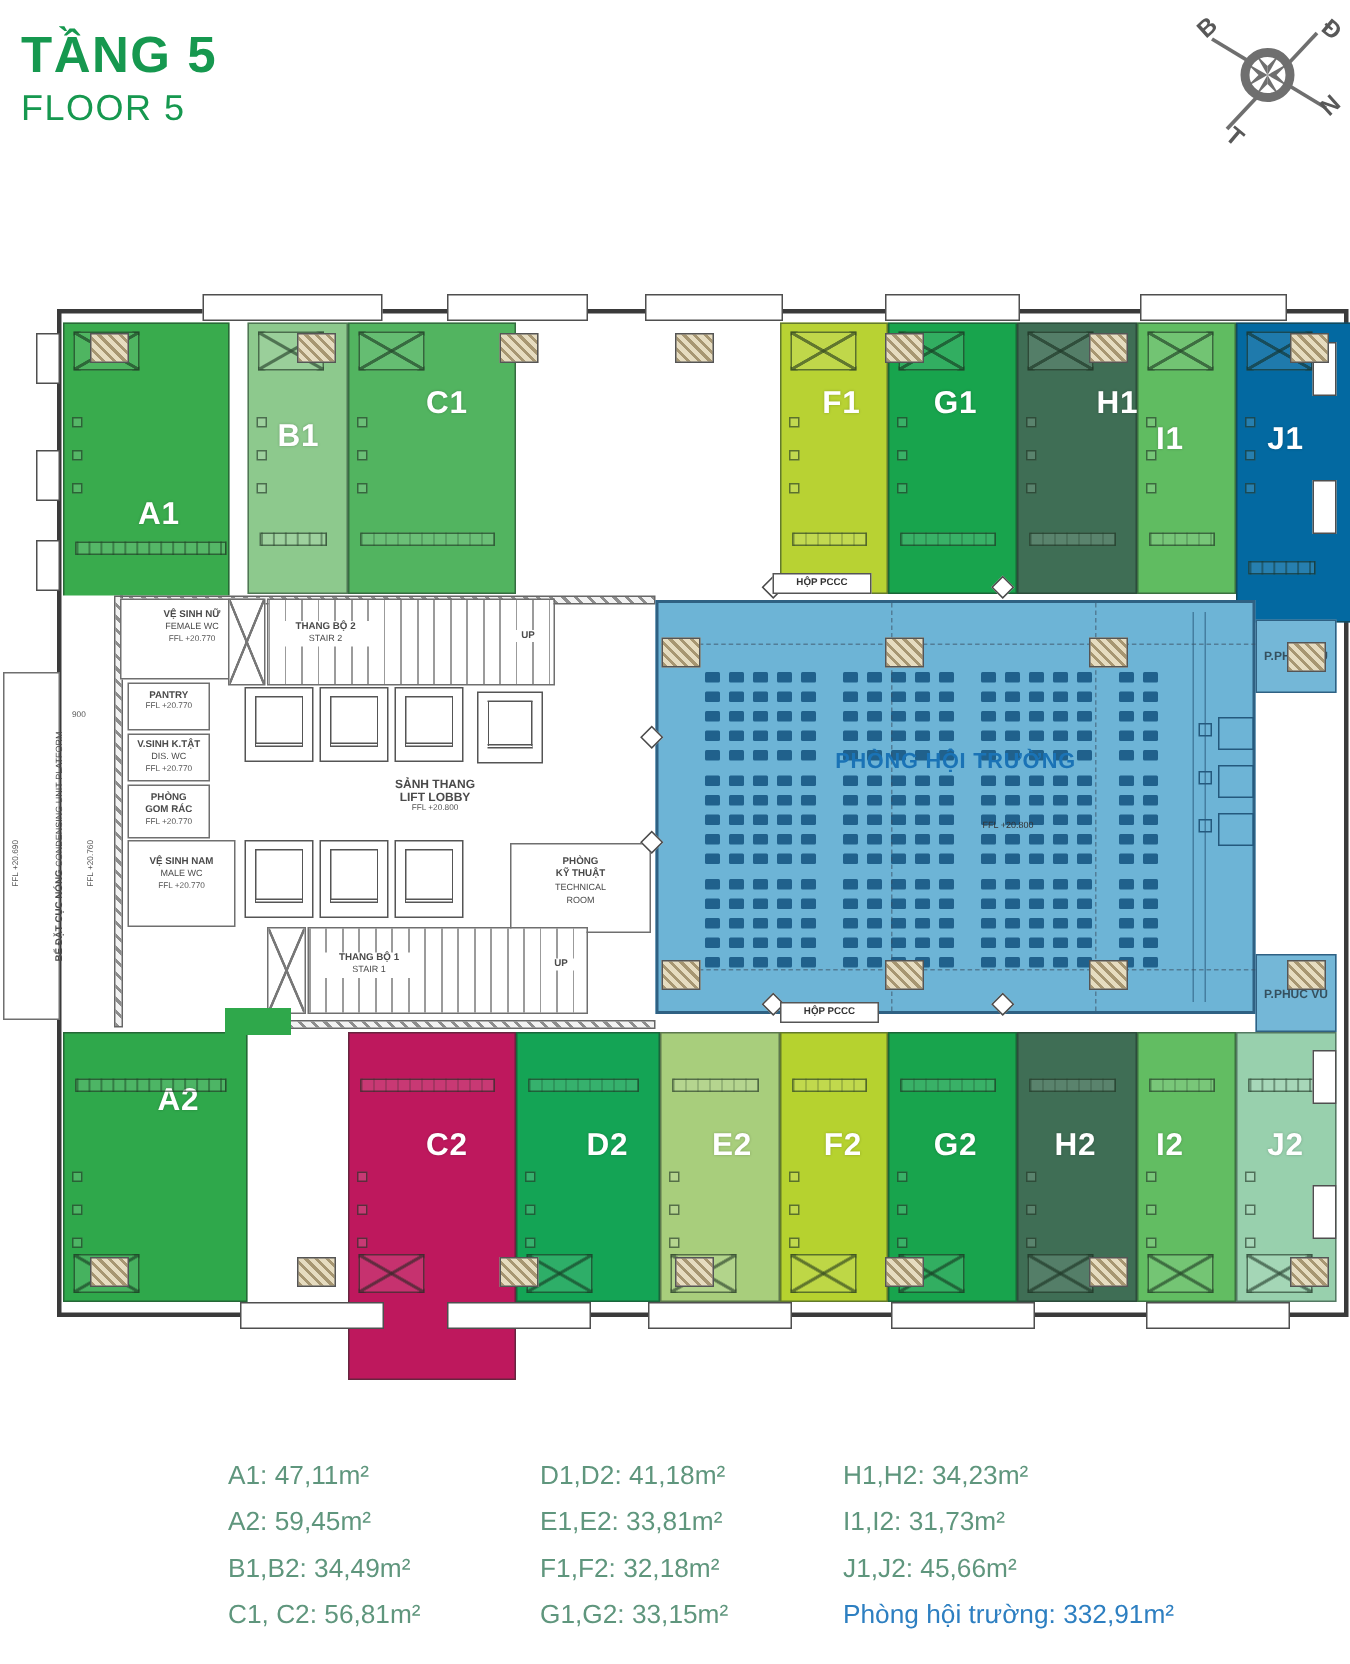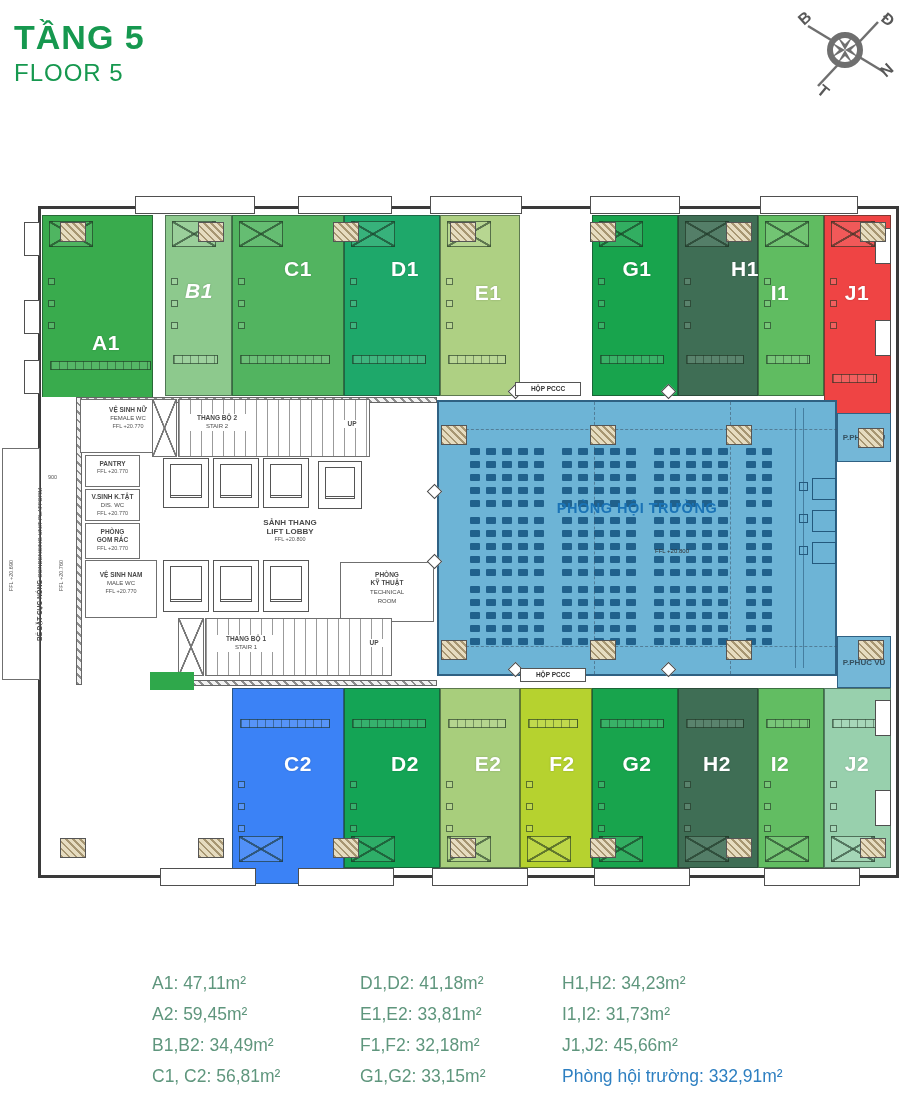--- a/index.html
+++ b/index.html
@@ -103,47 +103,39 @@
 
   <div class="unit" style="left: 42px; top: 215px; width: 111px; height: 187px; background: rgb(57, 171, 77);">
       <span class="ulabel" style="left: 63px; top: 127px;">A1</span>
       <div class="furn bed" style="left: 6px; top: 5px; width: 44px; height: 26px;"></div>
       <div class="furn kitchen" style="left: 7px; top: 145px; width: 101px; height: 9px;"></div>
       <div class="furn chair" style="left: 5px; top: 62px;"></div>
       <div class="furn chair" style="left: 5px; top: 84px;"></div>
       <div class="furn chair" style="left: 5px; top: 106px;"></div>
     </div>
   <div class="unit" style="left: 165px; top: 215px; width: 67px; height: 181px; background: rgb(141, 201, 141);">
-      <span class="ulabel" style="left: 33px; top: 75px; font-style: italic;">B1</span>
+      <span class="ulabel" style="left: 33px; top: 75px;">B1</span>
       <div class="furn bed" style="left: 6px; top: 5px; width: 44px; height: 26px;"></div>
       <div class="furn kitchen" style="left: 7px; top: 139px; width: 45px; height: 9px;"></div>
       <div class="furn chair" style="left: 5px; top: 62px;"></div>
       <div class="furn chair" style="left: 5px; top: 84px;"></div>
       <div class="furn chair" style="left: 5px; top: 106px;"></div>
     </div>
   <div class="unit" style="left: 232px; top: 215px; width: 112px; height: 181px; background: rgb(82, 180, 96);">
       <span class="ulabel" style="left: 65px; top: 53px;">C1</span>
       <div class="furn bed" style="left: 6px; top: 5px; width: 44px; height: 26px;"></div>
       <div class="furn kitchen" style="left: 7px; top: 139px; width: 90px; height: 9px;"></div>
       <div class="furn chair" style="left: 5px; top: 62px;"></div>
       <div class="furn chair" style="left: 5px; top: 84px;"></div>
       <div class="furn chair" style="left: 5px; top: 106px;"></div>
     </div>
-  <div class="unit" style="left: 344px; top: 215px; width: 96px; height: 181px; background: rgb(30, 168, 106);">
-      <span class="ulabel" style="left: 60px; top: 53px;">D1</span>
-      <div class="furn bed" style="left: 6px; top: 5px; width: 44px; height: 26px;"></div>
-      <div class="furn kitchen" style="left: 7px; top: 139px; width: 74px; height: 9px;"></div>
-      <div class="furn chair" style="left: 5px; top: 62px;"></div>
-      <div class="furn chair" style="left: 5px; top: 84px;"></div>
-      <div class="furn chair" style="left: 5px; top: 106px;"></div>
-    </div>
-  <div class="unit" style="left: 440px; top: 215px; width: 80px; height: 181px; background: rgb(174, 208, 131);">
-      <span class="ulabel" style="left: 47px; top: 77px;">E1</span>
-      <div class="furn bed" style="left: 6px; top: 5px; width: 44px; height: 26px;"></div>
-      <div class="furn kitchen" style="left: 7px; top: 139px; width: 58px; height: 9px;"></div>
+  <div class="unit" style="left: 520px; top: 215px; width: 72px; height: 181px; background: rgb(184, 210, 51);">
+      <span class="ulabel" style="left: 40px; top: 53px;">F1</span>
+      <div class="furn bed" style="left: 6px; top: 5px; width: 44px; height: 26px;"></div>
+      <div class="furn kitchen" style="left: 7px; top: 139px; width: 50px; height: 9px;"></div>
       <div class="furn chair" style="left: 5px; top: 62px;"></div>
       <div class="furn chair" style="left: 5px; top: 84px;"></div>
       <div class="furn chair" style="left: 5px; top: 106px;"></div>
     </div>
   <div class="unit" style="left: 592px; top: 215px; width: 86px; height: 181px; background: rgb(24, 164, 77);">
       <span class="ulabel" style="left: 44px; top: 53px;">G1</span>
       <div class="furn bed" style="left: 6px; top: 5px; width: 44px; height: 26px;"></div>
       <div class="furn kitchen" style="left: 7px; top: 139px; width: 64px; height: 9px;"></div>
       <div class="furn chair" style="left: 5px; top: 62px;"></div>
       <div class="furn chair" style="left: 5px; top: 84px;"></div>
@@ -158,29 +150,37 @@
       <div class="furn chair" style="left: 5px; top: 106px;"></div>
     </div>
   <div class="unit" style="left: 758px; top: 215px; width: 66px; height: 181px; background: rgb(96, 188, 97);">
       <span class="ulabel" style="left: 21px; top: 77px;">I1</span>
       <div class="furn bed" style="left: 6px; top: 5px; width: 44px; height: 26px;"></div>
       <div class="furn kitchen" style="left: 7px; top: 139px; width: 44px; height: 9px;"></div>
       <div class="furn chair" style="left: 5px; top: 62px;"></div>
       <div class="furn chair" style="left: 5px; top: 84px;"></div>
       <div class="furn chair" style="left: 5px; top: 106px;"></div>
     </div>
-  <div class="unit" style="left: 824px; top: 215px; width: 67px; height: 200px; background: #ef4444;">
+  <div class="unit" style="left: 824px; top: 215px; width: 77px; height: 200px; background: #0369a1;">
       <span class="ulabel" style="left: 32px; top: 77px;">J1</span>
       <div class="furn bed" style="left: 6px; top: 5px; width: 44px; height: 26px;"></div>
       <div class="furn kitchen" style="left: 7px; top: 158px; width: 45px; height: 9px;"></div>
       <div class="furn chair" style="left: 5px; top: 62px;"></div>
       <div class="furn chair" style="left: 5px; top: 84px;"></div>
       <div class="furn chair" style="left: 5px; top: 106px;"></div>
     </div>
-  <div class="unit" style="left: 232px; top: 688px; width: 112px; height: 196px; background: #3b82f6; text-align: center;">
+  <div class="unit" style="left: 42px; top: 688px; width: 123px; height: 180px; background: rgb(47, 168, 75);">
+      <span class="ulabel" style="left: 76px; top: 45px;">A2</span>
+      <div class="furn bed" style="left: 6px; top: 147px; width: 44px; height: 26px;"></div>
+      <div class="furn kitchen" style="left: 7px; top: 30px; width: 101px; height: 9px;"></div>
+      <div class="furn chair" style="left: 5px; top: 92px;"></div>
+      <div class="furn chair" style="left: 5px; top: 114px;"></div>
+      <div class="furn chair" style="left: 5px; top: 136px;"></div>
+    </div>
+  <div class="unit" style="left: 232px; top: 688px; width: 112px; height: 232px; background: #be185d; text-align: center;">
       <span class="ulabel" style="left: 65px; top: 75px;">C2</span>
       <div class="furn bed" style="left: 6px; top: 147px; width: 44px; height: 26px;"></div>
       <div class="furn kitchen" style="left: 7px; top: 30px; width: 90px; height: 9px;"></div>
       <div class="furn chair" style="left: 5px; top: 92px;"></div>
       <div class="furn chair" style="left: 5px; top: 114px;"></div>
       <div class="furn chair" style="left: 5px; top: 136px;"></div>
     </div>
   <div class="unit" style="left: 344px; top: 688px; width: 96px; height: 180px; background: rgb(20, 164, 85);">
       <span class="ulabel" style="left: 60px; top: 75px;">D2</span>
       <div class="furn bed" style="left: 6px; top: 147px; width: 44px; height: 26px;"></div>

